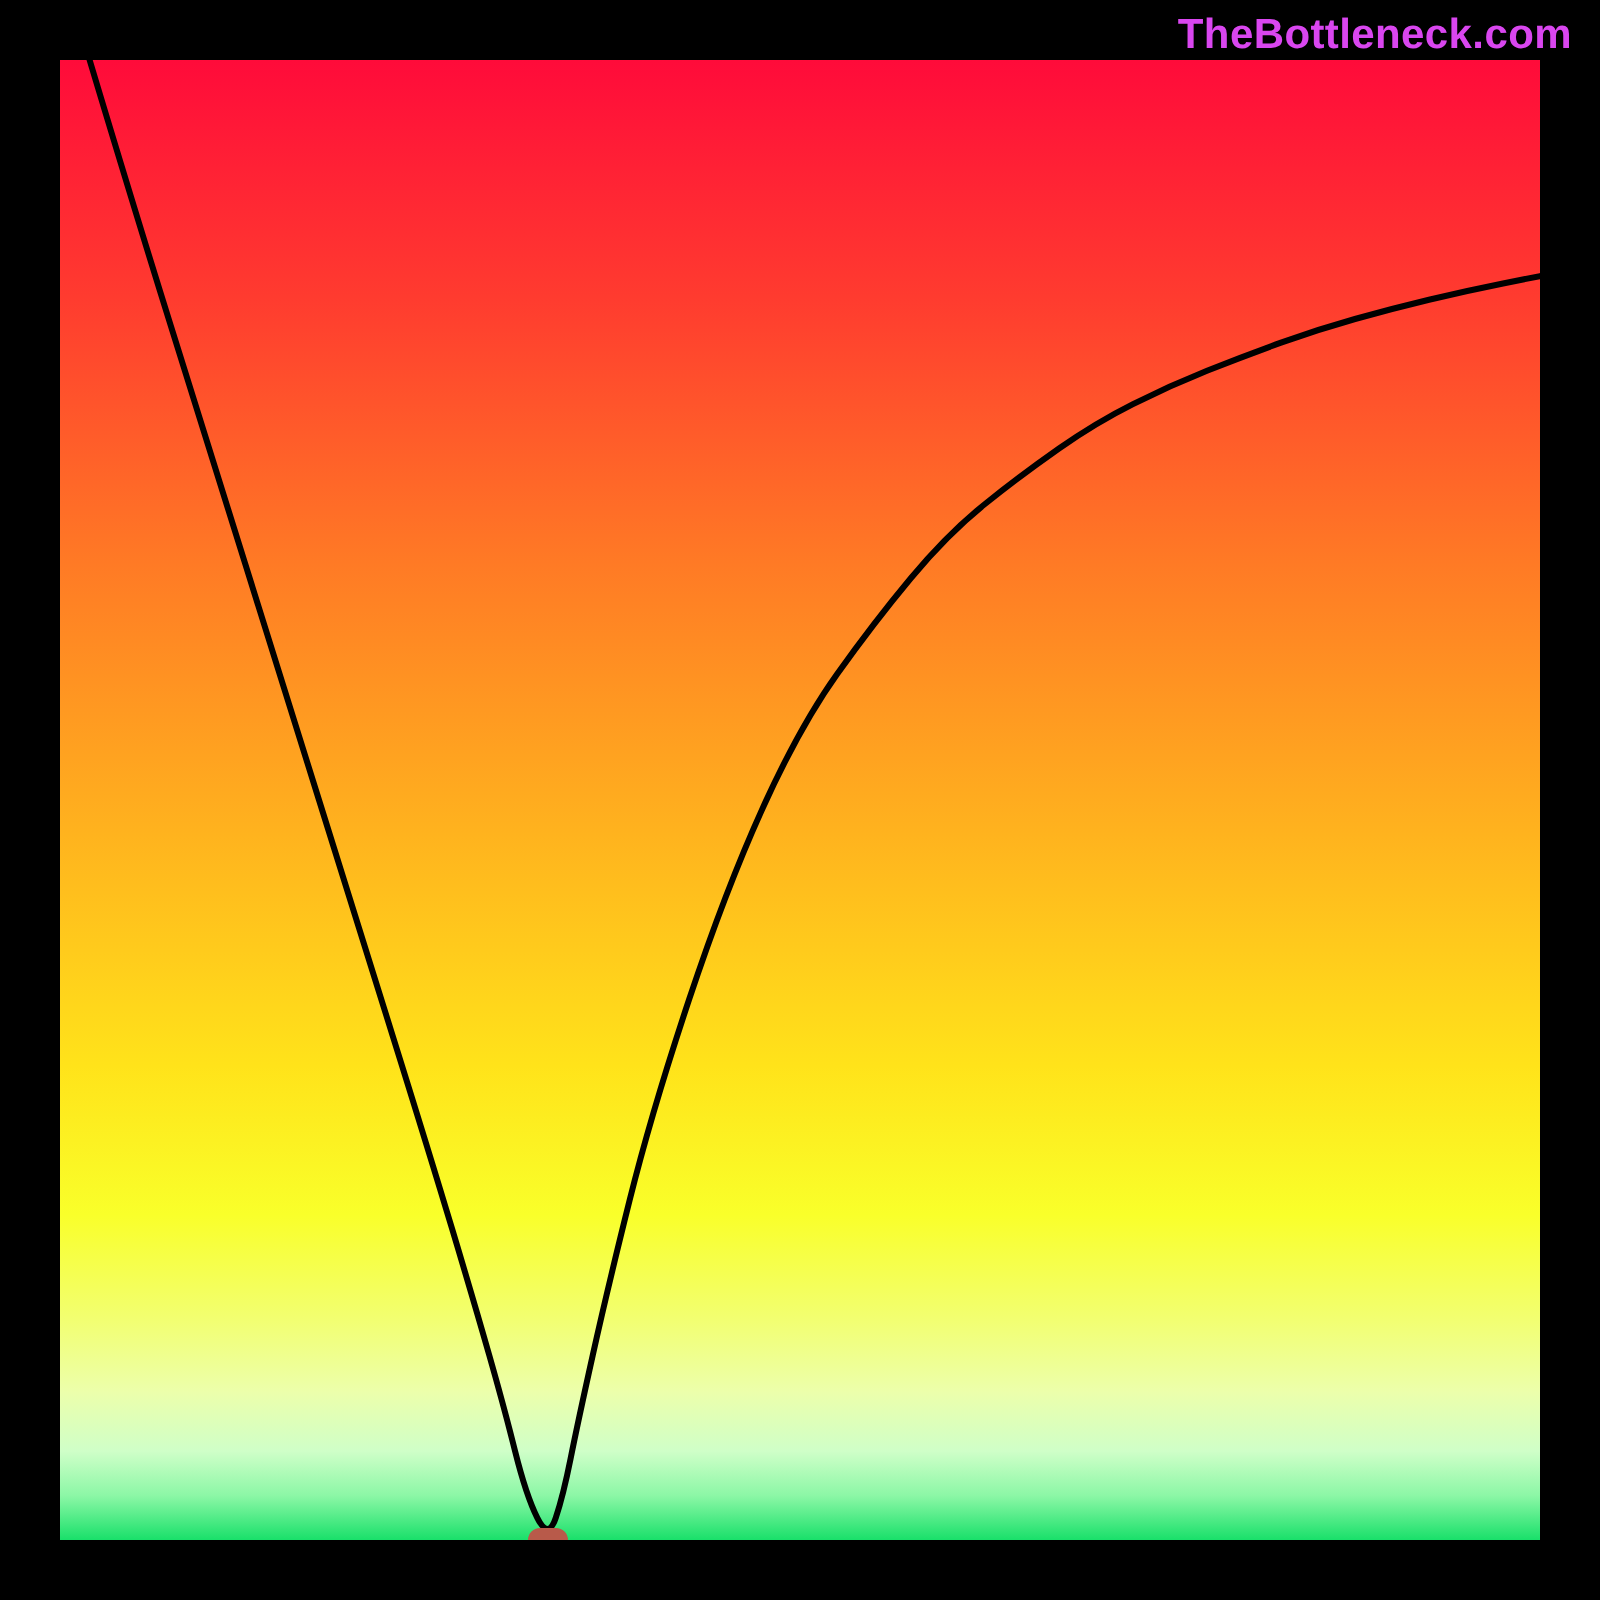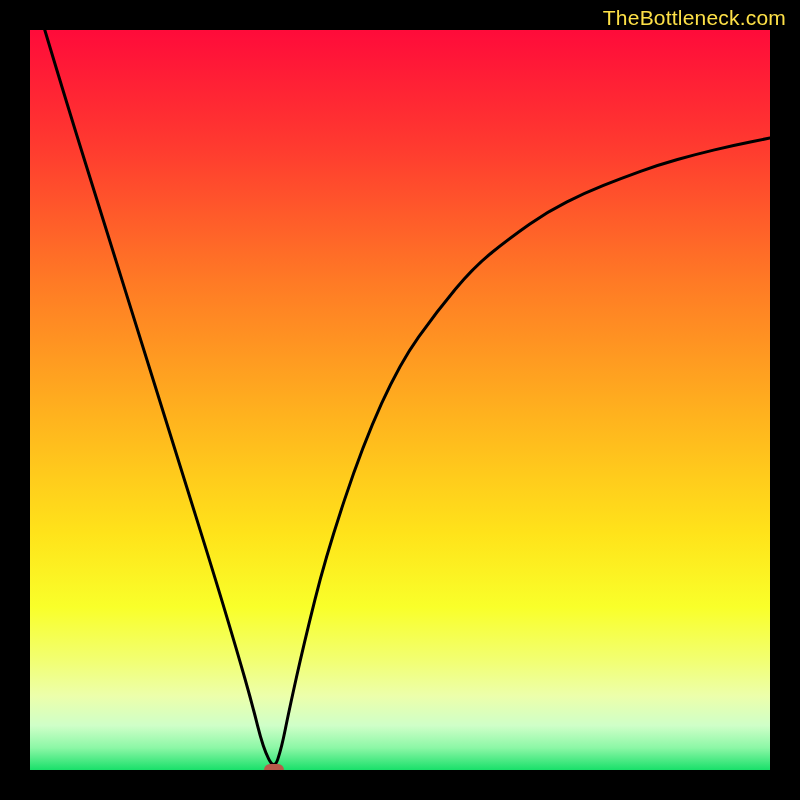--- a/index.html
+++ b/index.html
@@ -38,23 +38,23 @@
     position: absolute;
     left: 0;
     top: 0;
     width: 100%;
     height: 100%;
   }
   .watermark {
     position: absolute;
     top: 6px;
     right: 14px;
-    color: #fde047;
+    color: #d946ef;
     font-size: 21px;
-    font-weight: 400;
+    font-weight: 700;
     letter-spacing: 0.2px;
     user-select: none;
   }
   .minpoint {
     position: absolute;
     width: 20px;
     height: 12px;
     border-radius: 6px;
     transform: translate(-50%, -50%);
   }

